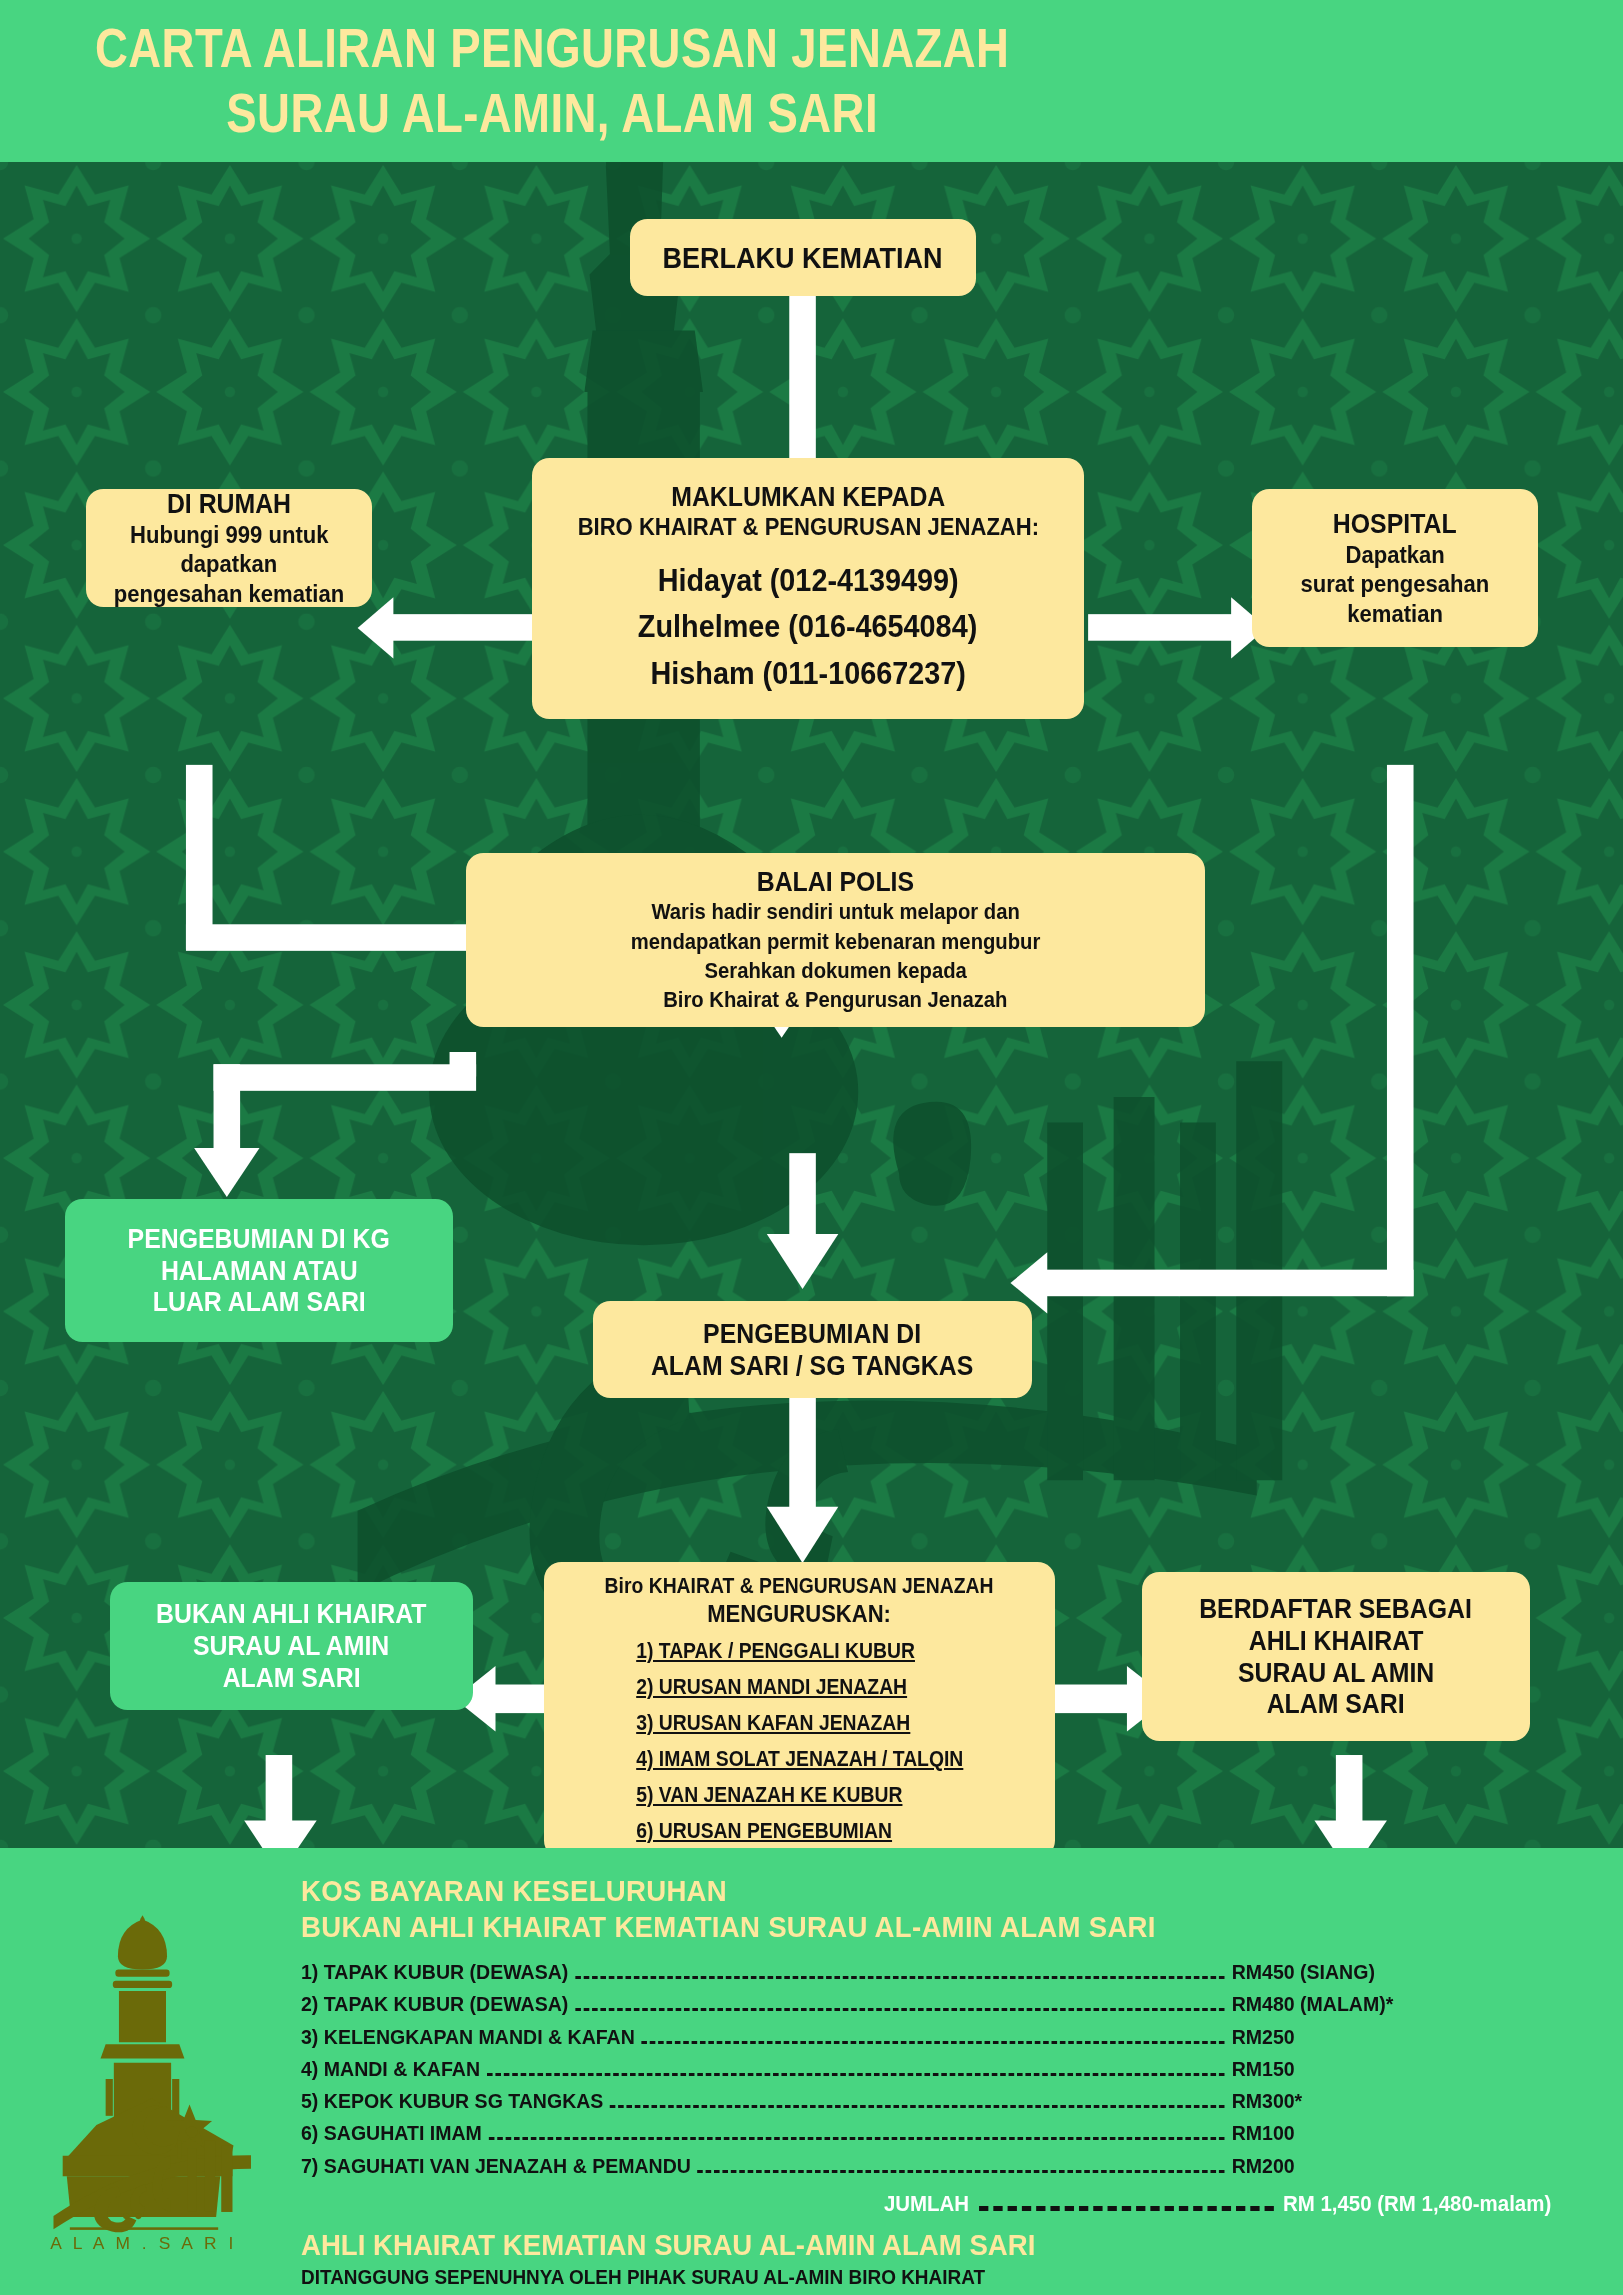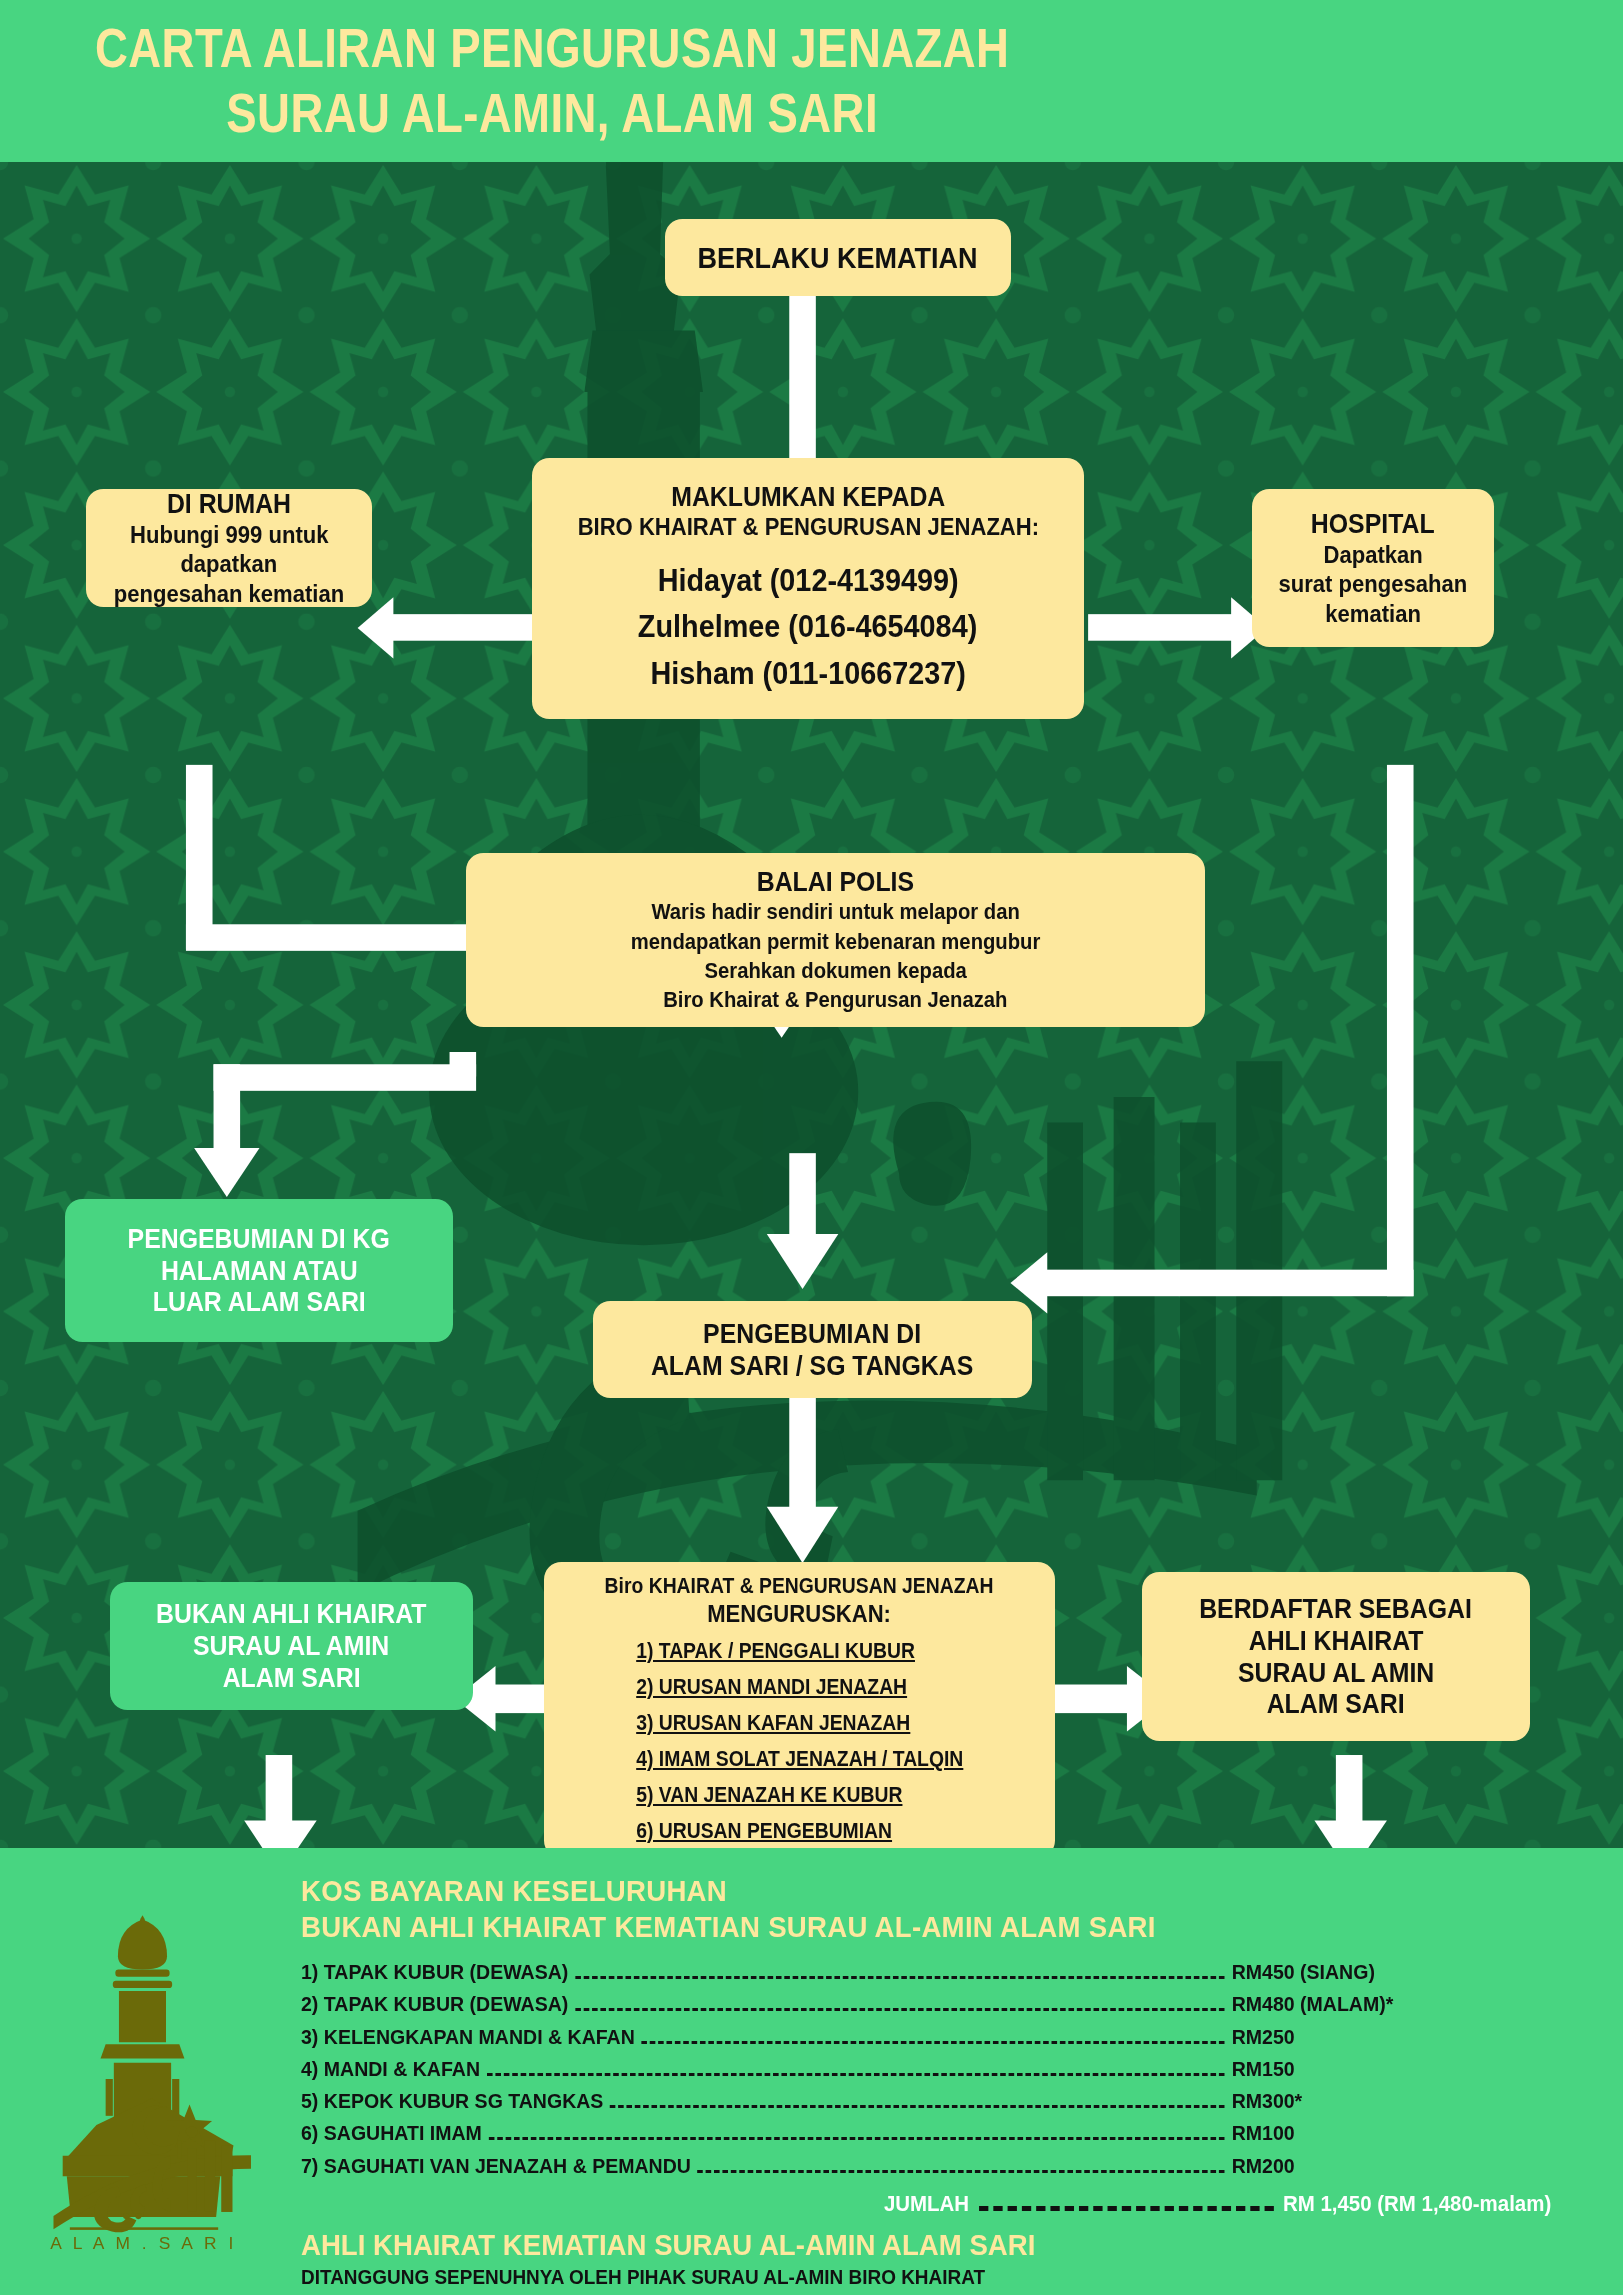--- a/index.html
+++ b/index.html
@@ -248,41 +248,41 @@
         <polygon points="478,3246 620,3246 548,3352"></polygon>
       </g>
 
       <g>
         <rect x="2615" y="3118" width="52" height="140"></rect>
         <polygon points="2573,3246 2715,3246 2643,3352"></polygon>
       </g>
     </g>
   </svg>
 
-  <div class="node yellow" style="left:630px;top:57px;width:346px;height:77px;margin-left:35px;">
+  <div class="node yellow" style="left:630px;top:57px;width:346px;height:77px;">
     <span class="ttl-xl cond">BERLAKU KEMATIAN</span>
   </div>
 
   <div class="node yellow" style="left:532px;top:296px;width:552px;height:261px;">
     <span class="ttl-lg cond">MAKLUMKAN KEPADA</span>
     <span class="ttl-md cond">BIRO KHAIRAT &amp; PENGURUSAN JENAZAH:</span>
     <div style="height:15.3px"></div>
     <span class="body-lg cond">Hidayat (012-4139499)</span>
     <span class="body-lg cond">Zulhelmee (016-4654084)</span>
     <span class="body-lg cond">Hisham (011-10667237)</span>
   </div>
 
   <div class="node yellow" style="left:86px;top:327px;width:286px;height:118px;">
     <span class="ttl-lg cond">DI RUMAH</span>
     <span class="body-md cond">Hubungi 999 untuk</span>
     <span class="body-md cond">dapatkan</span>
     <span class="body-md cond">pengesahan kematian</span>
   </div>
 
-  <div class="node yellow" style="left:1252px;top:327px;width:242px;height:158px;">
+  <div class="node yellow" style="left:1252px;top:327px;width:286px;height:158px;">
     <span class="ttl-lg cond">HOSPITAL</span>
     <span class="body-md cond">Dapatkan</span>
     <span class="body-md cond">surat pengesahan</span>
     <span class="body-md cond">kematian</span>
   </div>
 
   <div class="node yellow" style="left:466px;top:691px;width:739px;height:174px;">
     <span class="ttl-lg cond">BALAI POLIS</span>
     <span class="body-sm cond">Waris hadir sendiri untuk melapor dan</span>
     <span class="body-sm cond">mendapatkan permit kebenaran mengubur</span>

